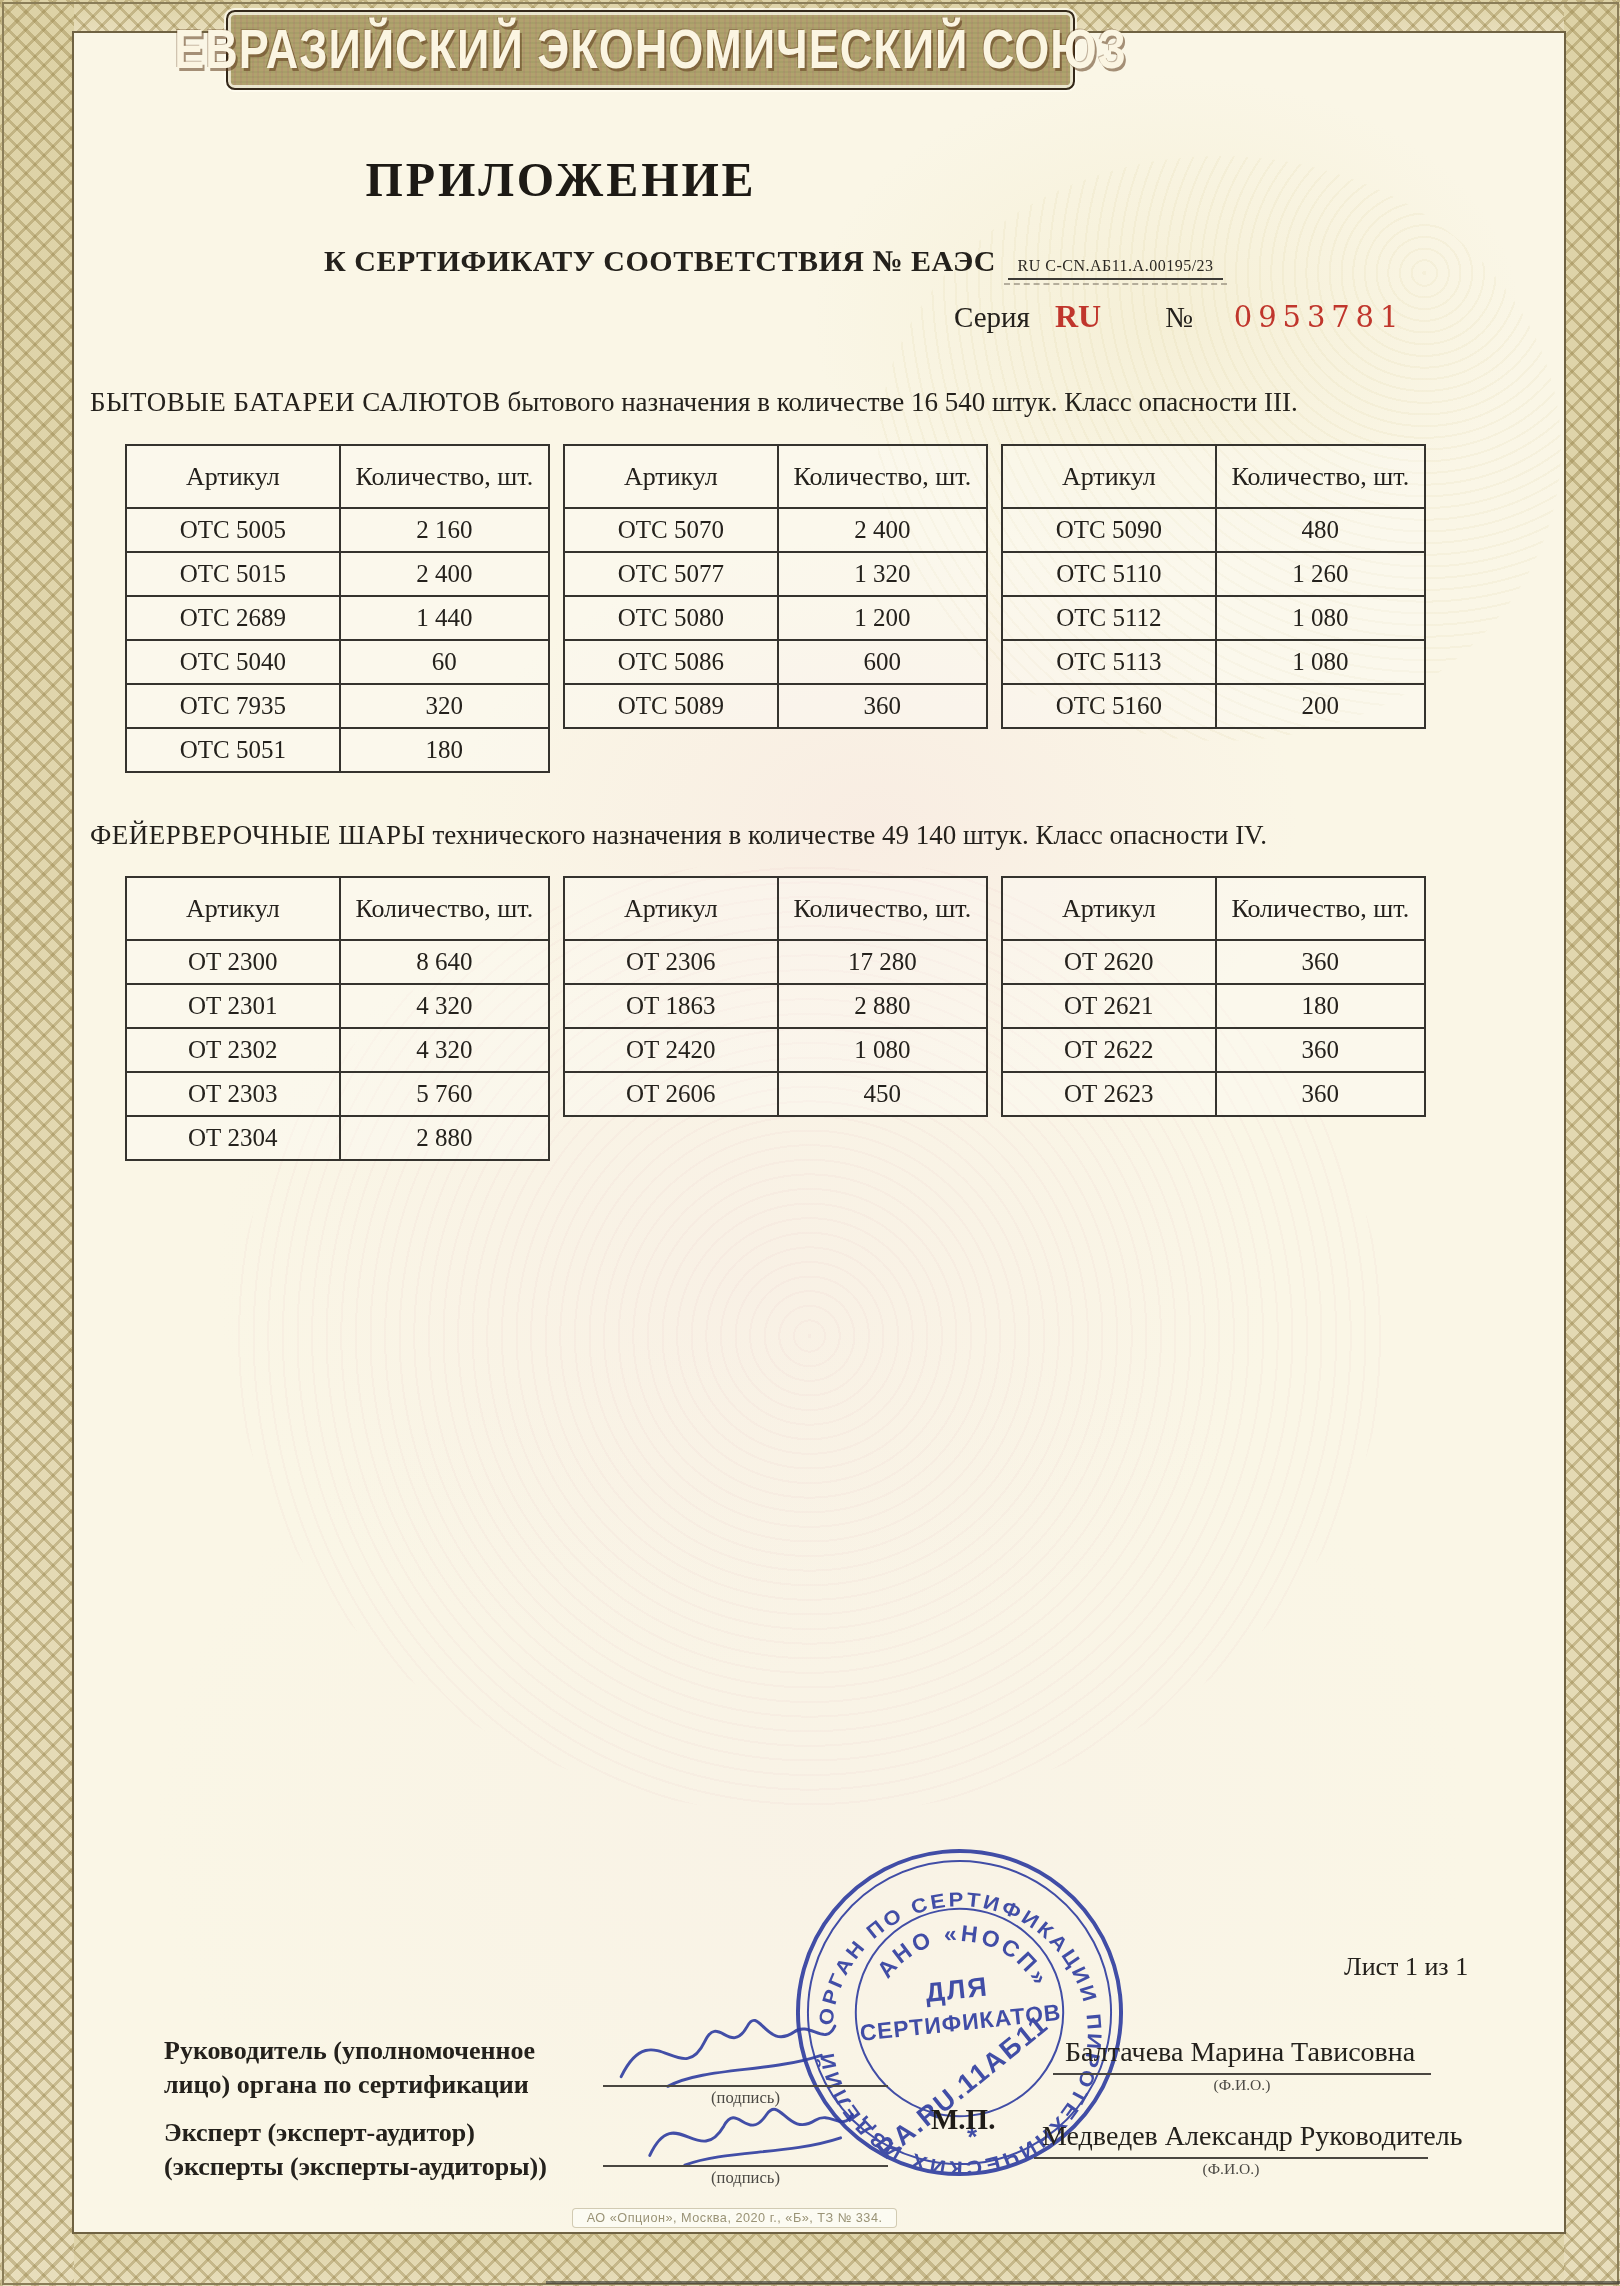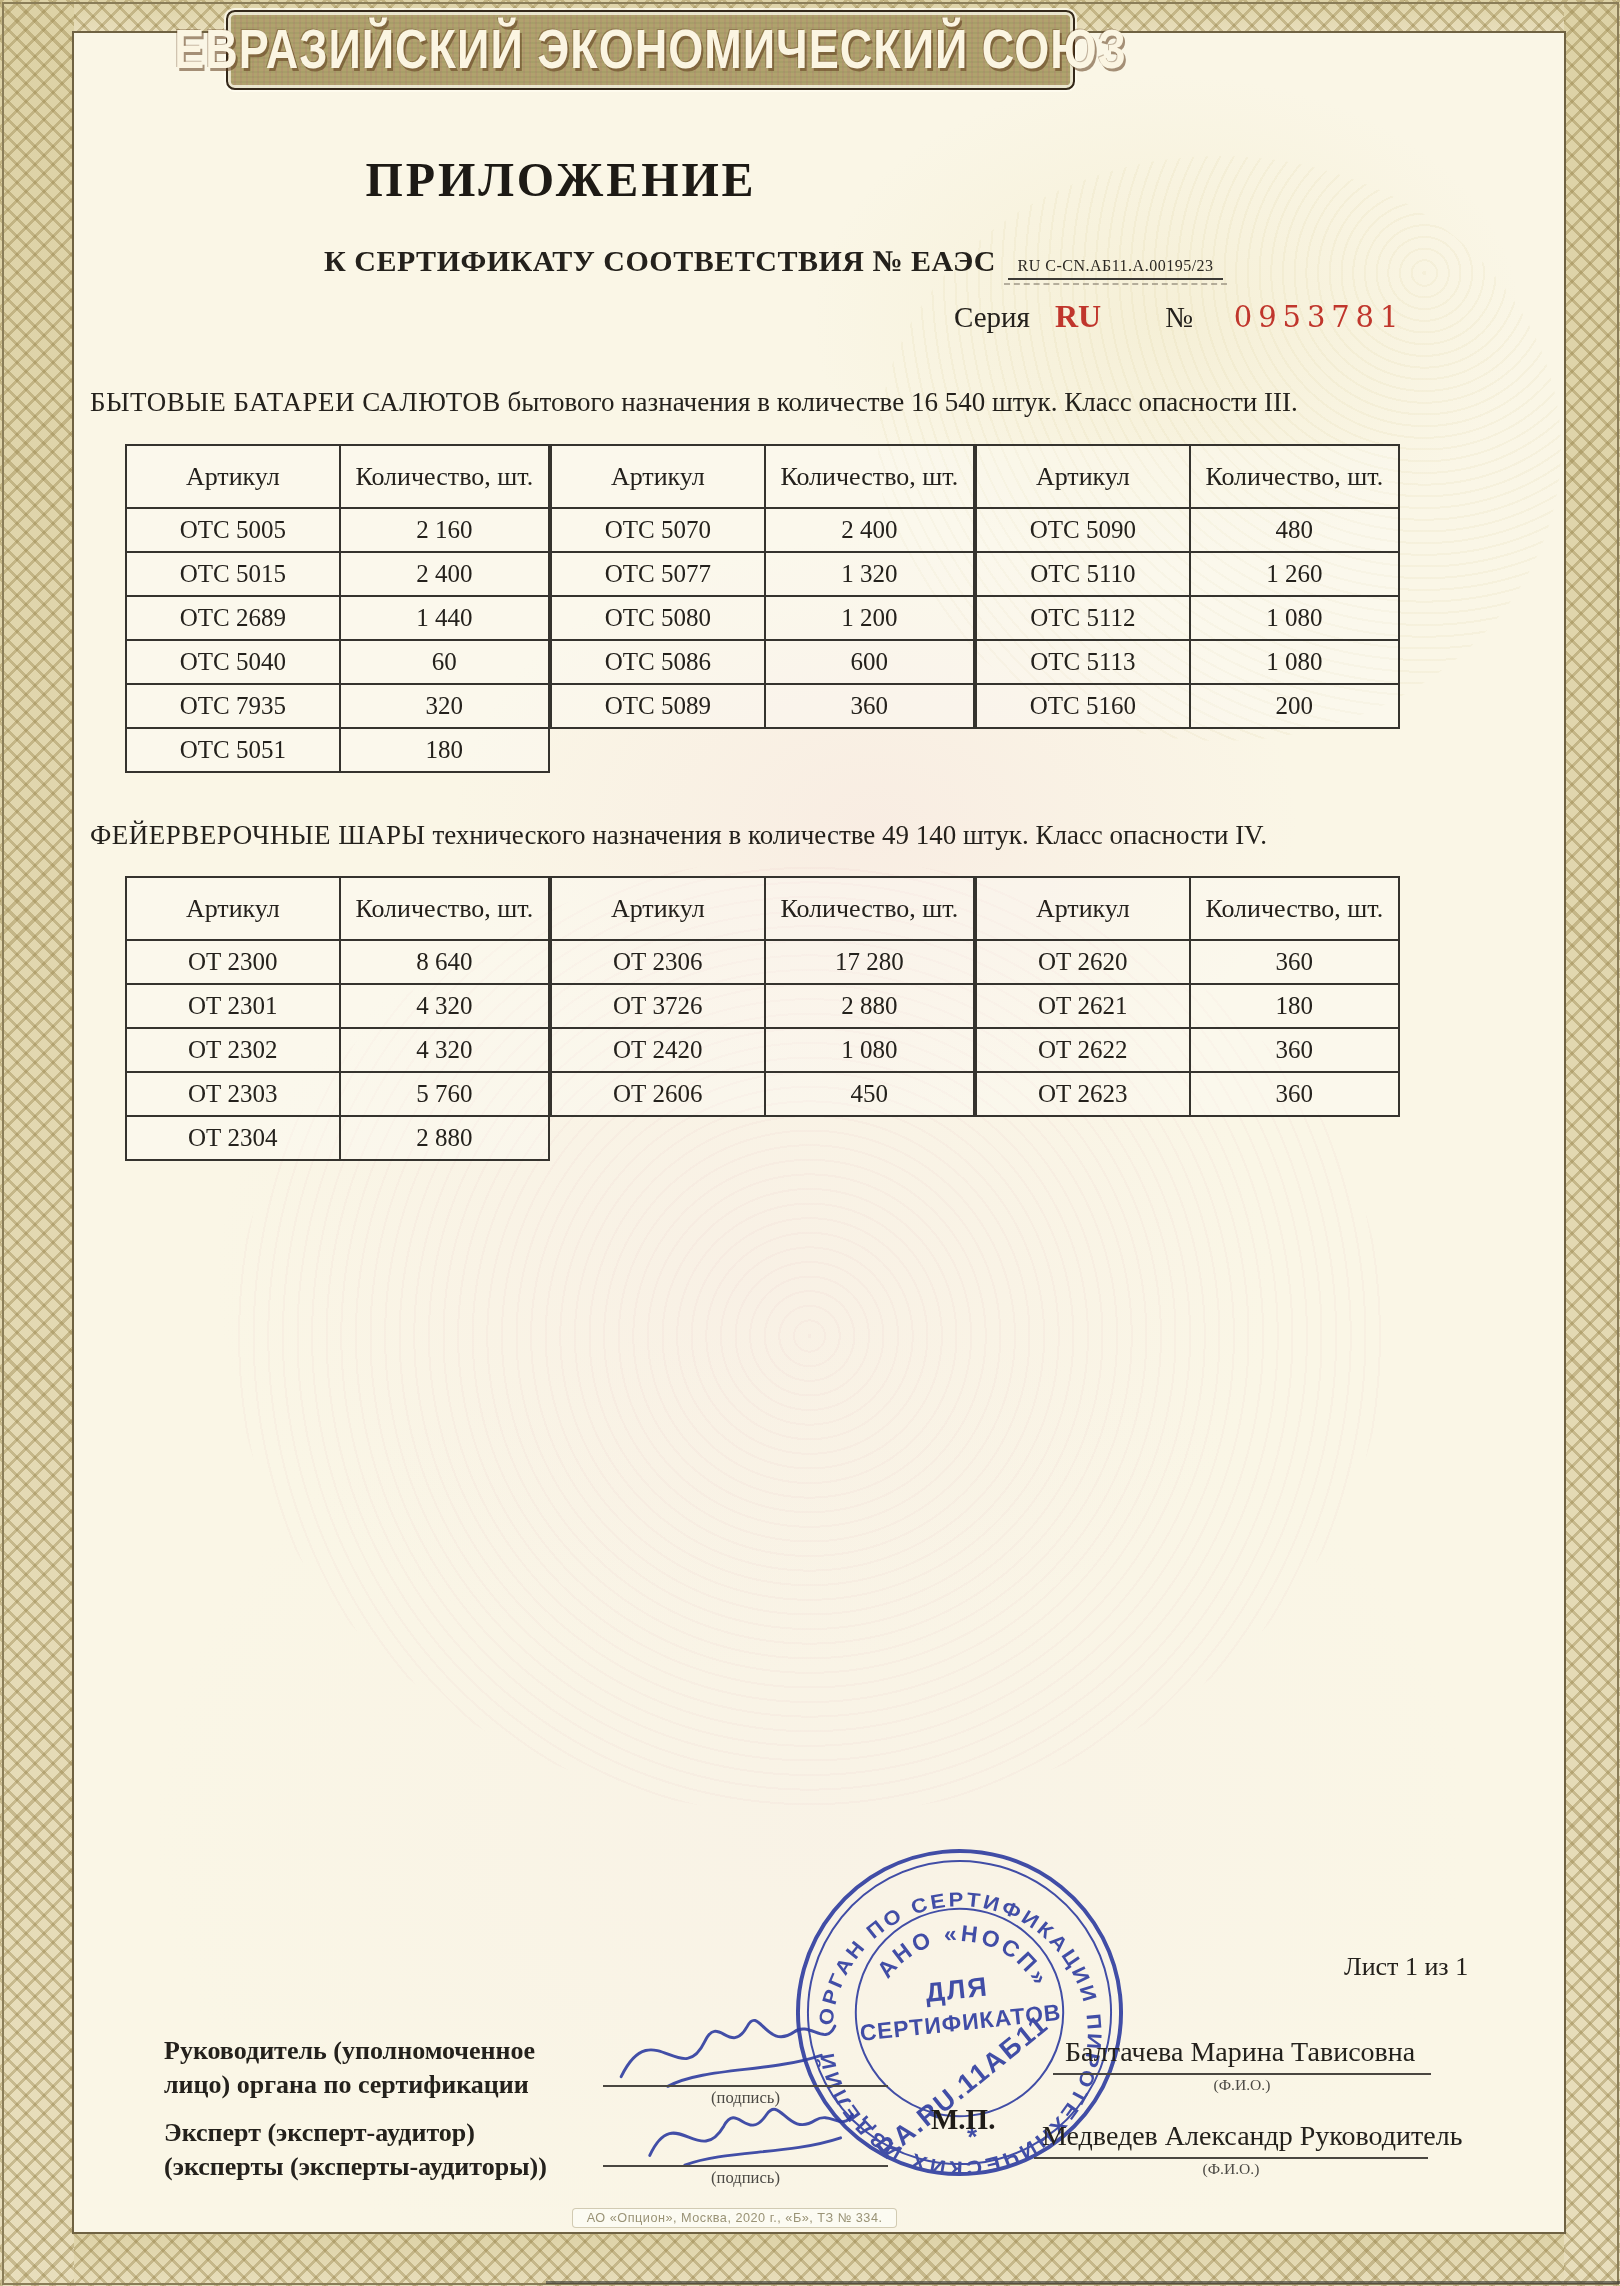--- a/index.html
+++ b/index.html
@@ -61,21 +61,21 @@
   .series-line{position:absolute;top:298px;left:954px;font-size:29px;white-space:nowrap;}
   .series-ru{color:#c0362c;font-weight:bold;font-size:32px;margin-left:25px;font-family:"Liberation Serif",serif;}
   .series-no{margin-left:64px;}
   .series-num{color:#c0362c;margin-left:41px;letter-spacing:5.9px;font-family:"DejaVu Serif",serif;font-size:29px;}
 
   .intro{position:absolute;left:90px;width:1463px;font-size:27px;white-space:nowrap;}
   .intro-strong{letter-spacing:0.5px;}
   .intro1{top:387px;}
   .intro2{top:820px;}
 
-  .band{position:absolute;left:125px;display:flex;gap:0;align-items:flex-start;}
+  .band{position:absolute;left:125px;display:flex;gap:13px;align-items:flex-start;}
   .band1{top:444px;}
   .band2{top:876px;}
   table.atable{border-collapse:collapse;width:425px;background:rgba(255,255,255,0.25);}
   table.atable th{border:2px solid #35332e;height:59px;font-weight:normal;font-size:26px;text-align:center;vertical-align:middle;}
   table.atable td{border:2px solid #35332e;height:40px;font-size:25px;text-align:center;vertical-align:middle;}
   table.atable col.c-art{width:50.5%;}
   table.atable col.c-qty{width:49.5%;}
 
   .sheet-label{position:absolute;top:1952px;left:1344px;font-size:26px;}
 
@@ -305,21 +305,21 @@
         <th>Артикул</th>
         <th>Количество, шт.</th>
       </tr>
         </thead>
       <tbody>
         <tr>
             <td>ОТ 2306</td>
             <td>17 280</td>
           </tr>
           <tr>
-            <td>ОТ 3726</td>
+            <td>ОТ 1863</td>
             <td>2 880</td>
           </tr>
           <tr>
             <td>ОТ 2420</td>
             <td>1 080</td>
           </tr>
           <tr>
             <td>ОТ 2606</td>
             <td>450</td>
           </tr>

